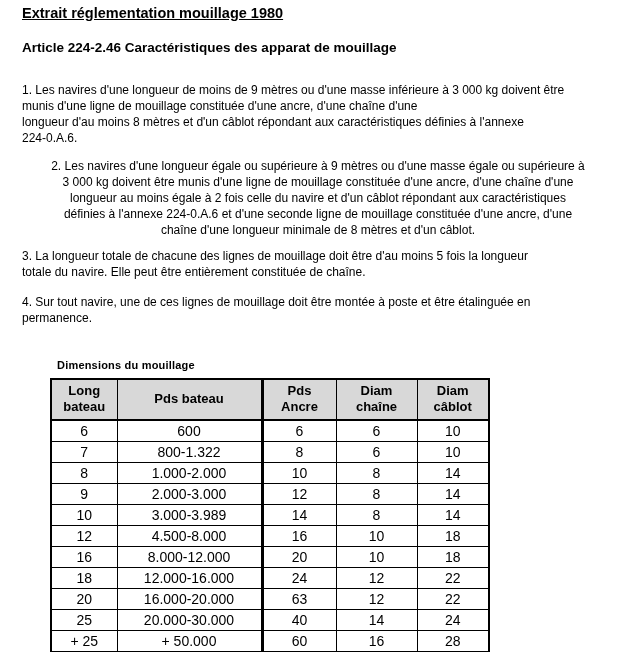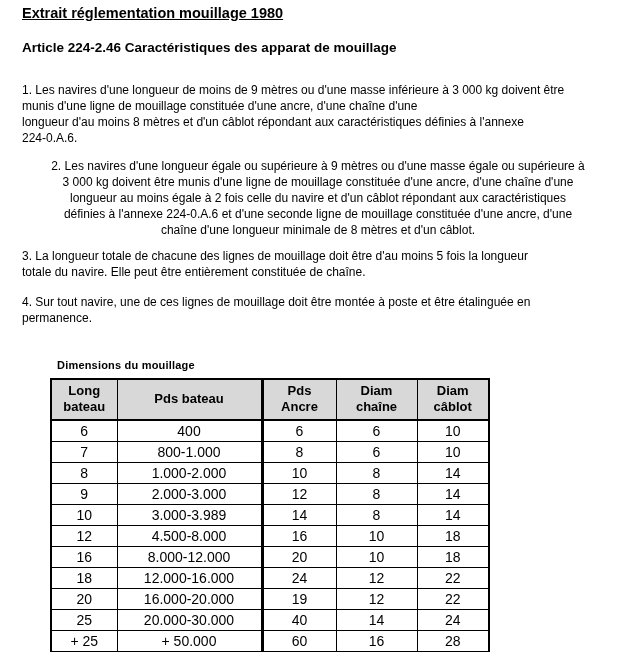--- a/index.html
+++ b/index.html
@@ -131,28 +131,28 @@
 Ancre</th>
           <th>Diam
 chaîne</th>
           <th>Diam
 câblot</th>
         </tr>
       </thead>
       <tbody>
         <tr>
           <td>6</td>
-          <td>400</td>
+          <td>600</td>
           <td>6</td>
           <td>6</td>
           <td>10</td>
         </tr>
         <tr>
           <td>7</td>
-          <td>800-1.000</td>
+          <td>800-1.322</td>
           <td>8</td>
           <td>6</td>
           <td>10</td>
         </tr>
         <tr>
           <td>8</td>
           <td>1.000-2.000</td>
           <td>10</td>
           <td>8</td>
           <td>14</td>
@@ -188,21 +188,21 @@
         <tr>
           <td>18</td>
           <td>12.000-16.000</td>
           <td>24</td>
           <td>12</td>
           <td>22</td>
         </tr>
         <tr>
           <td>20</td>
           <td>16.000-20.000</td>
-          <td>19</td>
+          <td>63</td>
           <td>12</td>
           <td>22</td>
         </tr>
         <tr>
           <td>25</td>
           <td>20.000-30.000</td>
           <td>40</td>
           <td>14</td>
           <td>24</td>
         </tr>

